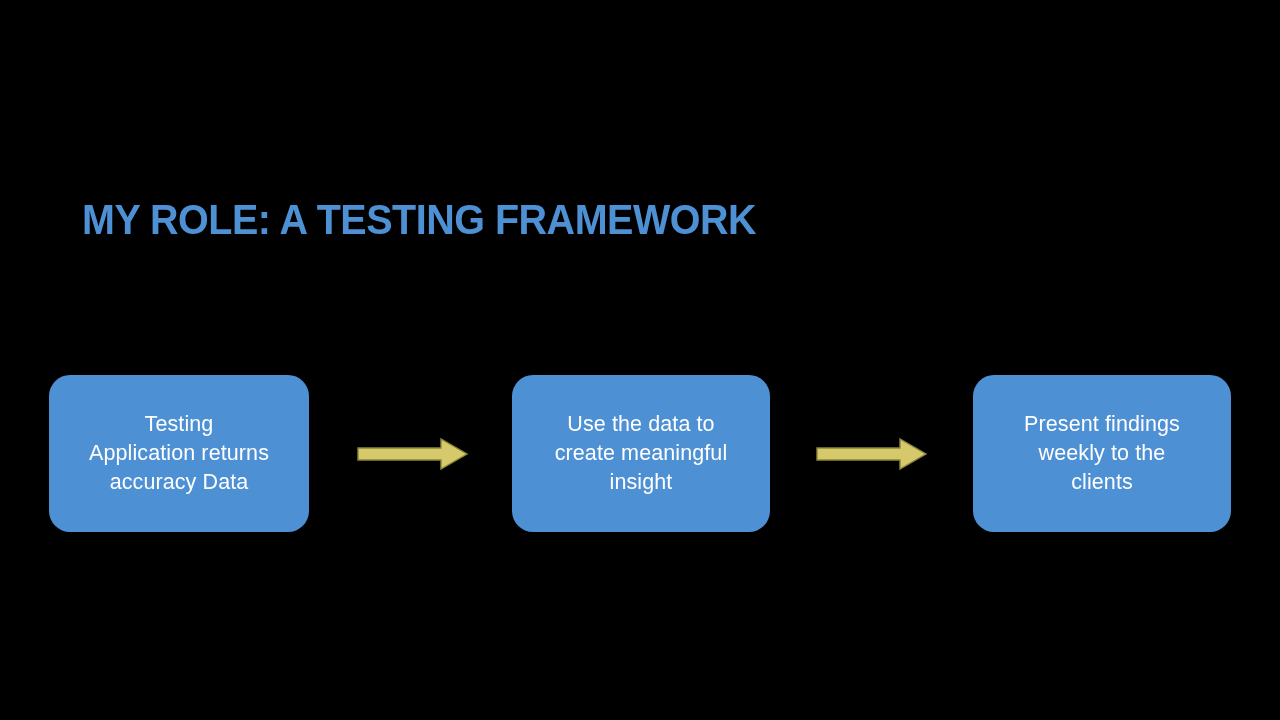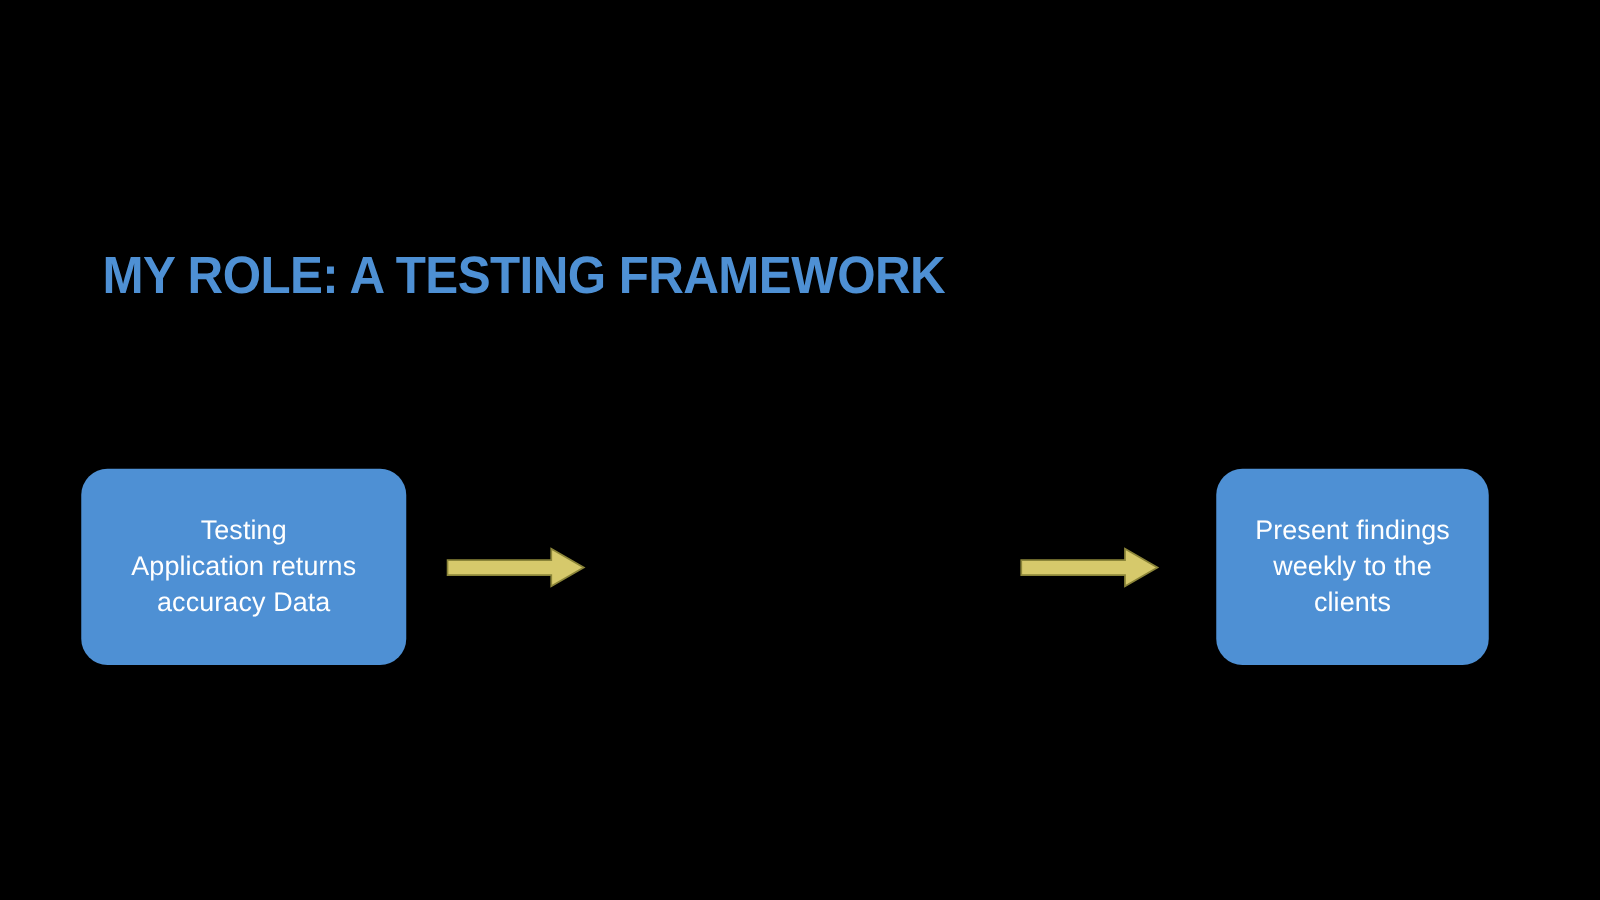--- a/index.html
+++ b/index.html
@@ -72,23 +72,23 @@
   .flow-box-label {
     color: #ffffff;
     font-family: "Liberation Sans", sans-serif;
     font-size: 21.5px;
     line-height: 29px;
     text-align: center;
     letter-spacing: 0.1px;
     white-space: pre-line;
   }
 
-  #flow-box-0 { left: 49px;  width: 260px; margin-left: 16px; }
+  #flow-box-0 { left: 49px;  width: 260px; }
   #flow-box-1 { left: 512px; width: 258px; }
-  #flow-box-2 { left: 973px; width: 218px; }
+  #flow-box-2 { left: 973px; width: 258px; }
 
   .flow-arrow {
     position: absolute;
     top: 62px;
     width: 112px;
     height: 34px;
   }
 
   #flow-arrow-0 { left: 357px; }
   #flow-arrow-1 { left: 816px; }
@@ -111,20 +111,25 @@
 Application returns
 accuracy Data</span>
     </div>
 
     <div id="flow-arrow-0" class="flow-arrow">
       <svg viewBox="0 0 112 34" xmlns="http://www.w3.org/2000/svg" aria-hidden="true">
         <polygon points="1,11 84,11 84,2 110,17 84,32 84,23 1,23" fill="#d6c96b" stroke="#8b8539" stroke-width="1.4" stroke-linejoin="miter"></polygon>
       </svg>
     </div>
 
+    <div id="flow-box-1" class="flow-box">
+      <span class="flow-box-label">Use the data to
+create meaningful
+insight</span>
+    </div>
 
     <div id="flow-arrow-1" class="flow-arrow">
       <svg viewBox="0 0 112 34" xmlns="http://www.w3.org/2000/svg" aria-hidden="true">
         <polygon points="1,11 84,11 84,2 110,17 84,32 84,23 1,23" fill="#d6c96b" stroke="#8b8539" stroke-width="1.4" stroke-linejoin="miter"></polygon>
       </svg>
     </div>
 
     <div id="flow-box-2" class="flow-box">
       <span class="flow-box-label">Present findings
 weekly to the

